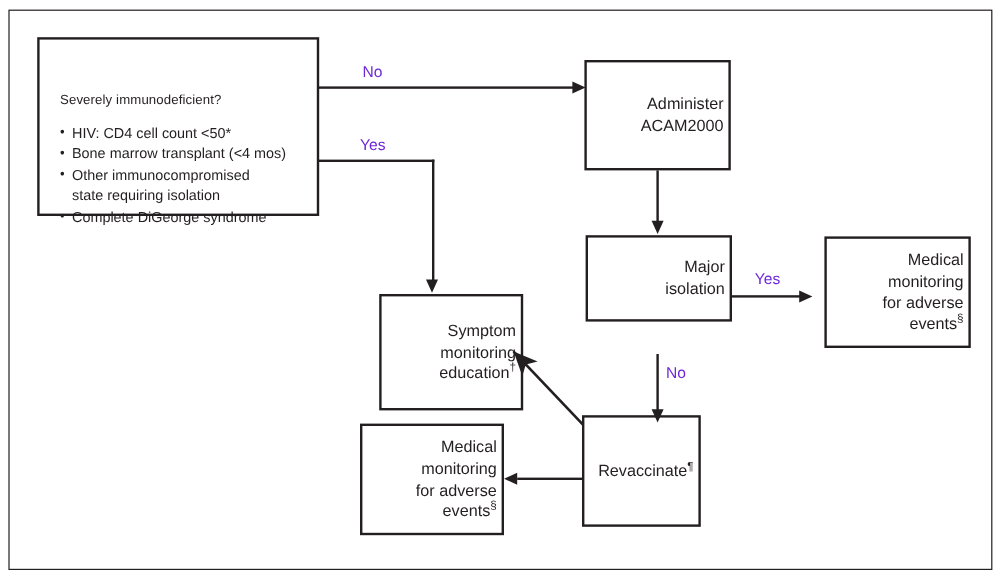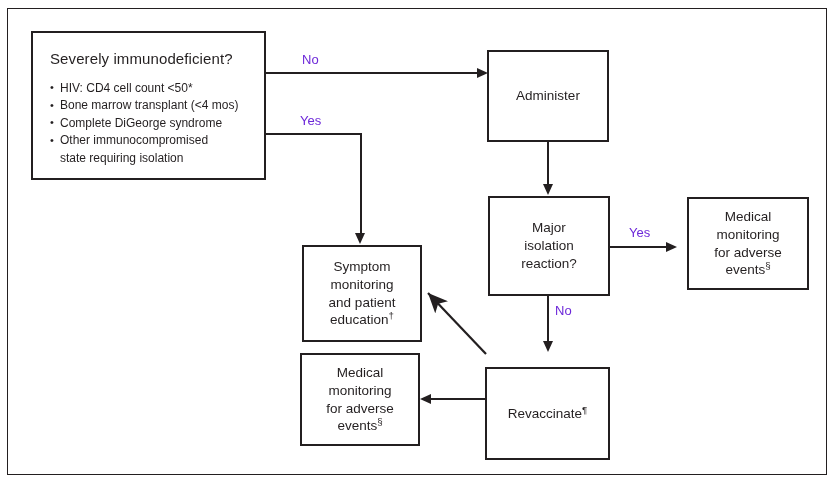--- a/index.html
+++ b/index.html
@@ -27,39 +27,40 @@
     background: #ffffff;
   }
   .node {
     position: absolute;
     border: 2.2px solid #231f20;
     box-sizing: border-box;
     background: #ffffff;
     display: flex;
     align-items: center;
     justify-content: center;
-    text-align: center;
+    text-align: right;
     font-size: 13.5px;
     line-height: 1.32;
     color: #231f20;
   }
   .node .inner { width: 100%; padding: 0 4px; }
   .node sup { font-size: 0.72em; vertical-align: super; line-height: 0; }
 
   
   #node-criteria {
     align-items: flex-start;
     justify-content: flex-start;
     text-align: left;
   }
   #node-criteria .inner { padding: 16px 12px 10px 17px; }
   .crit-title {
-    font-size: 15px;
+    font-size: 11px;
     margin-bottom: 11px;
     letter-spacing: 0.1px;
+    margin-top: 28px;
   }
   .crit-list {
     list-style: none;
     margin: 0;
     padding: 0;
     font-size: 12px;
     line-height: 1.46;
   }
   .crit-list li {
     position: relative;
@@ -120,69 +121,68 @@
 <div id="canvas">
 
   <div id="outer-frame"></div>
 
   <div class="node" id="node-criteria" style="left:31px; top:31px; width:235px; height:149px;">
     <div class="inner">
       <div class="crit-title">Severely immunodeficient?</div>
       <ul class="crit-list">
         <li>HIV: CD4 cell count &lt;50*</li>
         <li>Bone marrow transplant (&lt;4 mos)</li>
-        <li>Complete DiGeorge syndrome</li>
         <li>Other immunocompromised
 state requiring isolation</li>
+        <li>Complete DiGeorge syndrome</li>
       </ul>
     </div>
   </div>
 
   <div class="node" id="node-administer" style="left:487px; top:50px; width:122px; height:92px;">
     <div class="inner">
       <div>Administer</div>
-    </div>
-  </div>
-
-  <div class="node" id="node-major-reaction" style="left:488px; top:196px; width:122px; height:100px;">
+      <div>ACAM2000</div>
+    </div>
+  </div>
+
+  <div class="node" id="node-major-reaction" style="left:488px; top:196px; width:122px; height:72px;">
     <div class="inner">
       <div>Major</div>
       <div>isolation</div>
-      <div>reaction?</div>
     </div>
   </div>
 
   <div class="node" id="node-medical-right" style="left:687px; top:197px; width:122px; height:93px;">
     <div class="inner">
       <div>Medical</div>
       <div>monitoring</div>
       <div>for adverse</div>
       <div><span>events</span><sup>§</sup></div>
     </div>
   </div>
 
-  <div class="node" id="node-symptom" style="left:302px; top:245px; width:120px; height:97px;">
+  <div class="node" id="node-symptom" style="left:316px; top:245px; width:120px; height:97px;">
     <div class="inner">
       <div>Symptom</div>
       <div>monitoring</div>
-      <div>and patient</div>
       <div><span>education</span><sup>†</sup></div>
     </div>
   </div>
 
   <div class="node" id="node-medical-bottom" style="left:300px; top:353px; width:120px; height:93px;">
     <div class="inner">
       <div>Medical</div>
       <div>monitoring</div>
       <div>for adverse</div>
       <div><span>events</span><sup>§</sup></div>
     </div>
   </div>
 
-  <div class="node" id="node-revaccinate" style="left:485px; top:367px; width:125px; height:93px;">
+  <div class="node" id="node-revaccinate" style="left:485px; top:346px; width:99px; height:93px;">
     <div class="inner">
       <div><span>Revaccinate</span><sup>¶</sup></div>
     </div>
   </div>
 
   <div class="hline" style="left:265px; top:72px; width:213px;"></div>
   <div class="arrow-r" style="left:477px; top:67.5px;"></div>
   <div class="edge-label" style="left:302px; top:52px;">No</div>
 
   <div class="hline" style="left:265px; top:133px; width:97px;"></div>

